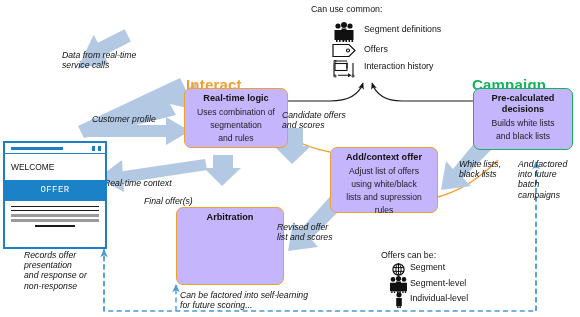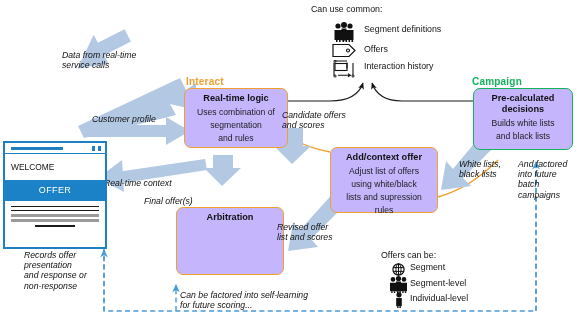--- a/index.html
+++ b/index.html
@@ -10,39 +10,39 @@
   .abs{position:absolute;}
   .ctr{text-align:left;}
 
   
   .pbox{position:absolute;border:1.4px solid #F0A030;border-radius:7px;background:#c4b5fd;
         box-sizing:border-box;text-align:center;padding:4px 10px;}
   .pbox.green{border-color:#15B25C;}
   .pbox .ttl{font-weight:bold;font-size:9.2px;line-height:11px;color:#111;}
   .pbox .dsc{font-size:8.6px;line-height:13px;color:#1c1c1c;margin-top:2px;}
 
-  .grouplbl{position:absolute;font-size:10px;font-weight:bold;color:#F0A030;letter-spacing:.2px;}
+  .grouplbl{position:absolute;font-size:15px;font-weight:bold;color:#F0A030;letter-spacing:.2px;}
   .grouplbl.green{color:#15B25C;text-align:center;}
 
   
   .ann{position:absolute;font-style:italic;font-size:8.7px;line-height:10.2px;color:#111;}
 
   
   .plain{position:absolute;font-size:8.8px;line-height:11px;color:#111;}
 
   
   #browser{position:absolute;left:3px;top:141px;width:104px;height:108px;
            border:2.2px solid #1e7FC4;background:#fff;box-sizing:border-box;}
   #browser .chrome{height:10px;background:#fff;border-bottom:1.6px solid #1e7FC4;position:relative;}
   #browser .chrome .bar{position:absolute;left:6px;top:3.5px;width:52px;height:3px;background:#1e7FC4;}
   #browser .chrome .b1{position:absolute;right:10px;top:2.5px;width:3px;height:5px;background:#1e7FC4;}
   #browser .chrome .b2{position:absolute;right:4px;top:2.5px;width:3px;height:5px;background:#1e7FC4;}
   #browser .welcome{font-size:8.4px;color:#111;padding:8px 10px 8px 6px;}
   #browser .offer{background:#1B82C8;color:#fff;font-size:9px;text-align:center;
-                  padding:5px 0 6px 0;letter-spacing:.4px;}
+                  padding:5px 0 6px 0;letter-spacing:.4px;font-family:Liberation Mono, monospace;}
   #browser .lines{padding:5px 6px 0 6px;}
   #browser .lines i{display:block;background:#1a1a1a;height:1.4px;margin-bottom:2.5px;}
   #browser .lines i.g{background:#9a9a9a;height:3px;}
   #browser .lines i.short{width:46%;margin:3px auto 0 auto;background:#1a1a1a;height:1.4px;}
 </style>
 </head>
 <body>
 
 <div id="stage">
 
@@ -141,21 +141,21 @@
   <div class="pbox" style="left:184px;top:88px;width:104px;height:60px;">
     <div class="ttl">Real-time logic</div>
     <div class="dsc">Uses combination of<br>segmentation<br>and rules</div>
   </div>
 
   <div class="pbox" style="left:330px;top:147px;width:108px;height:66px;">
     <div class="ttl">Add/context offer</div>
     <div class="dsc">Adjust list of offers<br>using white/black<br>lists and supression<br>rules</div>
   </div>
 
-  <div class="pbox" style="left:176px;top:207px;width:108px;height:68px;">
+  <div class="pbox" style="left:176px;top:207px;width:108px;height:78px;">
     <div class="ttl">Arbitration</div>
   </div>
 
   <div class="pbox green" style="left:473px;top:88px;width:100px;height:62px;">
     <div class="ttl">Pre-calculated<br>decisions</div>
     <div class="dsc">Builds white lists<br>and black lists</div>
   </div>
 
   <div class="ann ctr" style="left:62px;top:50px;width:120px;">Data from real-time<br>service calls</div>
 

